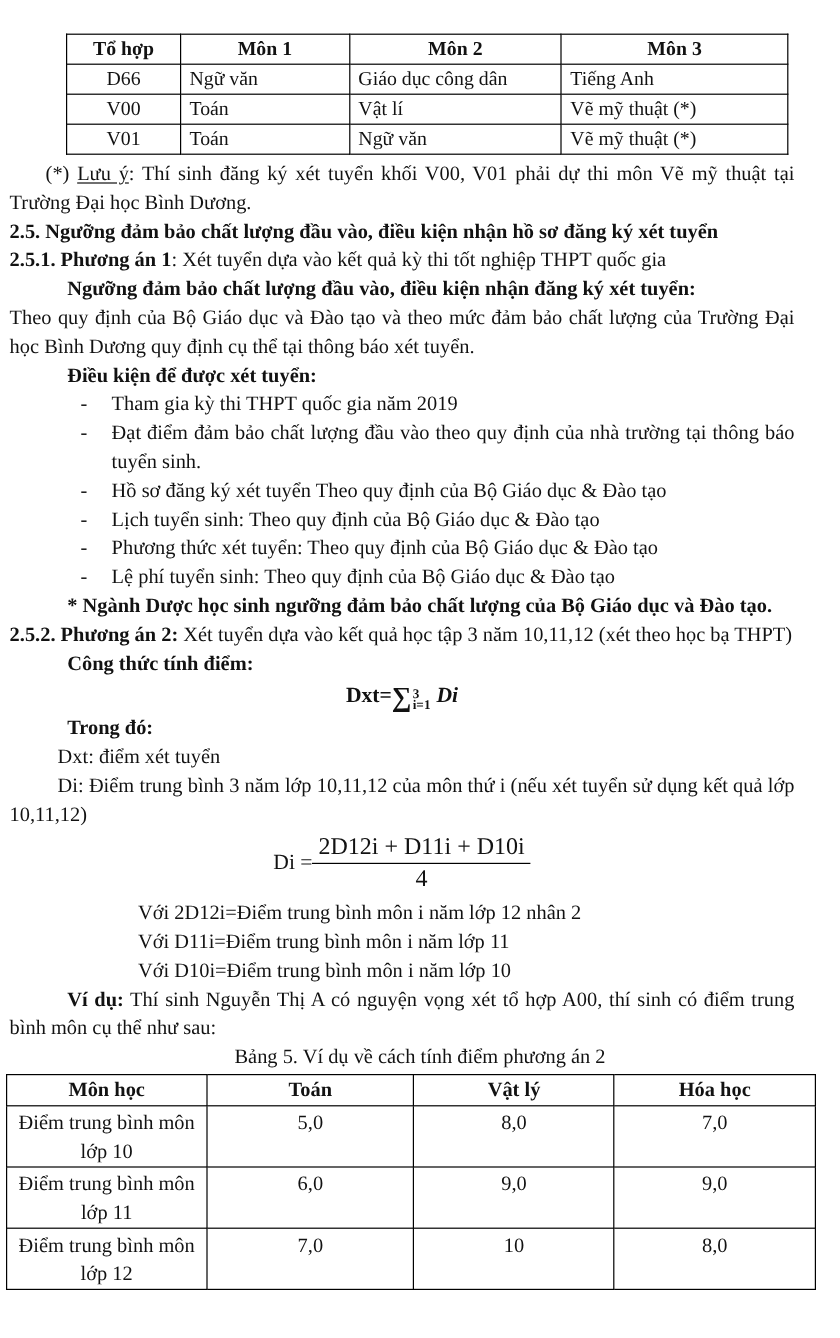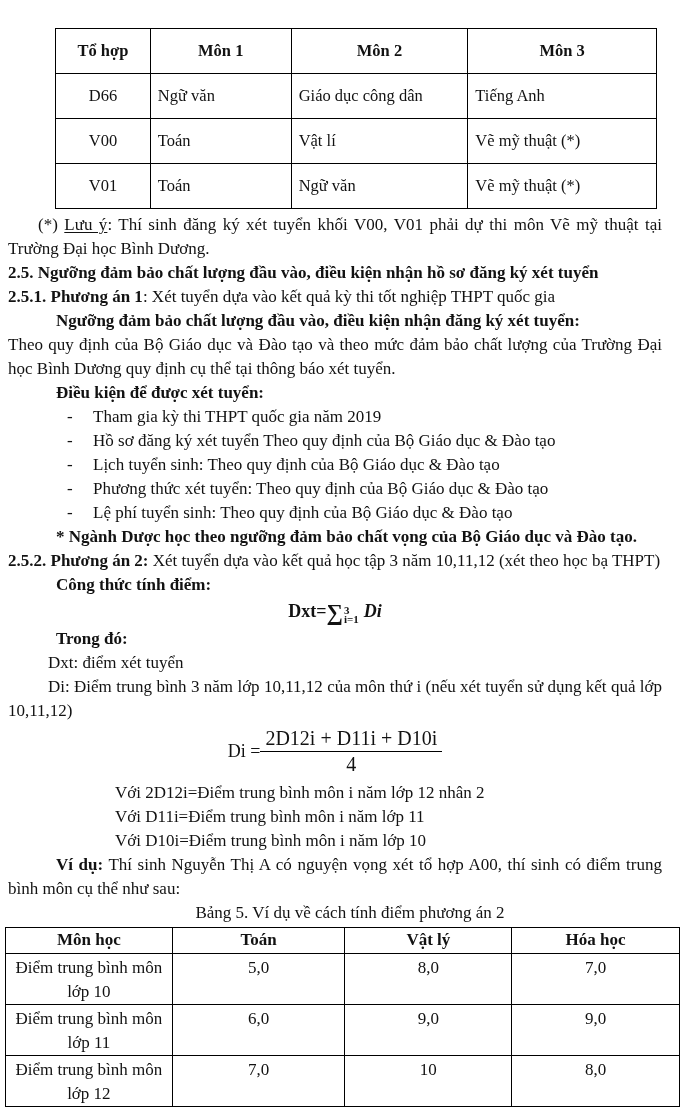--- a/index.html
+++ b/index.html
@@ -7,21 +7,21 @@
   body {
     width:700px; height:1115px;
     font-family:"Liberation Serif","DejaVu Serif",serif;
     color:#121212; font-size:17px;
     overflow:hidden;
   }
   .page { width:700px; height:1115px; padding-top:28px; overflow:hidden; }
 
   
   table.combo { border-collapse:collapse; margin-left:55px; width:602px; font-size:16.5px; }
-  table.combo th, table.combo td { border:1.7px solid #000; height:22px; padding:12px 7px; line-height:20px; }
+  table.combo th, table.combo td { border:1.7px solid #000; height:22px; padding:2px 7px; line-height:20px; }
   table.combo th { font-weight:bold; text-align:center; }
   table.combo td.c0 { text-align:center; width:95px; }
   table.combo td.c1 { width:141px; }
   table.combo td.c2 { width:177px; }
   table.combo td.c3 { width:189px; }
 
   
   .content { padding:4px 38px 0 8px; }
   .content p { line-height:24px; text-align:justify; }
   .b { font-weight:bold; }
@@ -104,27 +104,28 @@
     <p><span class="b">2.5.1. Phương án 1</span><span>: Xét tuyển dựa vào kết quả kỳ thi tốt nghiệp THPT quốc gia</span></p>
 
     <p class="b ind48 left">Ngưỡng đảm bảo chất lượng đầu vào, điều kiện nhận đăng ký xét tuyển:</p>
 
     <p>Theo quy định của Bộ Giáo dục và Đào tạo và theo mức đảm bảo chất lượng của Trường Đại học Bình Dương quy định cụ thể tại thông báo xét tuyển.</p>
 
     <p class="b ind48 left">Điều kiện để được xét tuyển:</p>
 
     <ul class="dash">
       <li>Tham gia kỳ thi THPT quốc gia năm 2019</li>
+      <li>Đạt điểm đảm bảo chất lượng đầu vào theo quy định của nhà trường tại thông báo tuyển sinh.</li>
       <li>Hồ sơ đăng ký xét tuyển Theo quy định của Bộ Giáo dục &amp; Đào tạo</li>
       <li>Lịch tuyển sinh:  Theo quy định của Bộ Giáo dục &amp; Đào tạo</li>
       <li>Phương thức xét tuyển: Theo quy định của Bộ Giáo dục &amp; Đào tạo</li>
       <li>Lệ phí tuyển sinh: Theo quy định của Bộ Giáo dục &amp; Đào tạo</li>
     </ul>
 
-    <p class="b ind48">* Ngành Dược học theo ngưỡng đảm bảo chất vọng của Bộ Giáo dục và Đào tạo.</p>
+    <p class="b ind48">* Ngành Dược học sinh ngưỡng đảm bảo chất lượng của Bộ Giáo dục và Đào tạo.</p>
 
     <p><span class="b">2.5.2. Phương án 2:</span><span> Xét tuyển dựa vào kết quả học tập 3 năm 10,11,12 (xét theo học bạ THPT)</span></p>
 
     <p class="b ind48 left">Công thức tính điểm:</p>
 
     <div class="formula1"><span>Dxt=</span><span class="sigma">∑</span><span class="limits"><span>3</span><span>i=1</span></span><span class="term">Di</span></div>
 
     <p class="b ind48 left">Trong đó:</p>
 
     <p class="ind40 left">Dxt: điểm xét tuyển</p>

